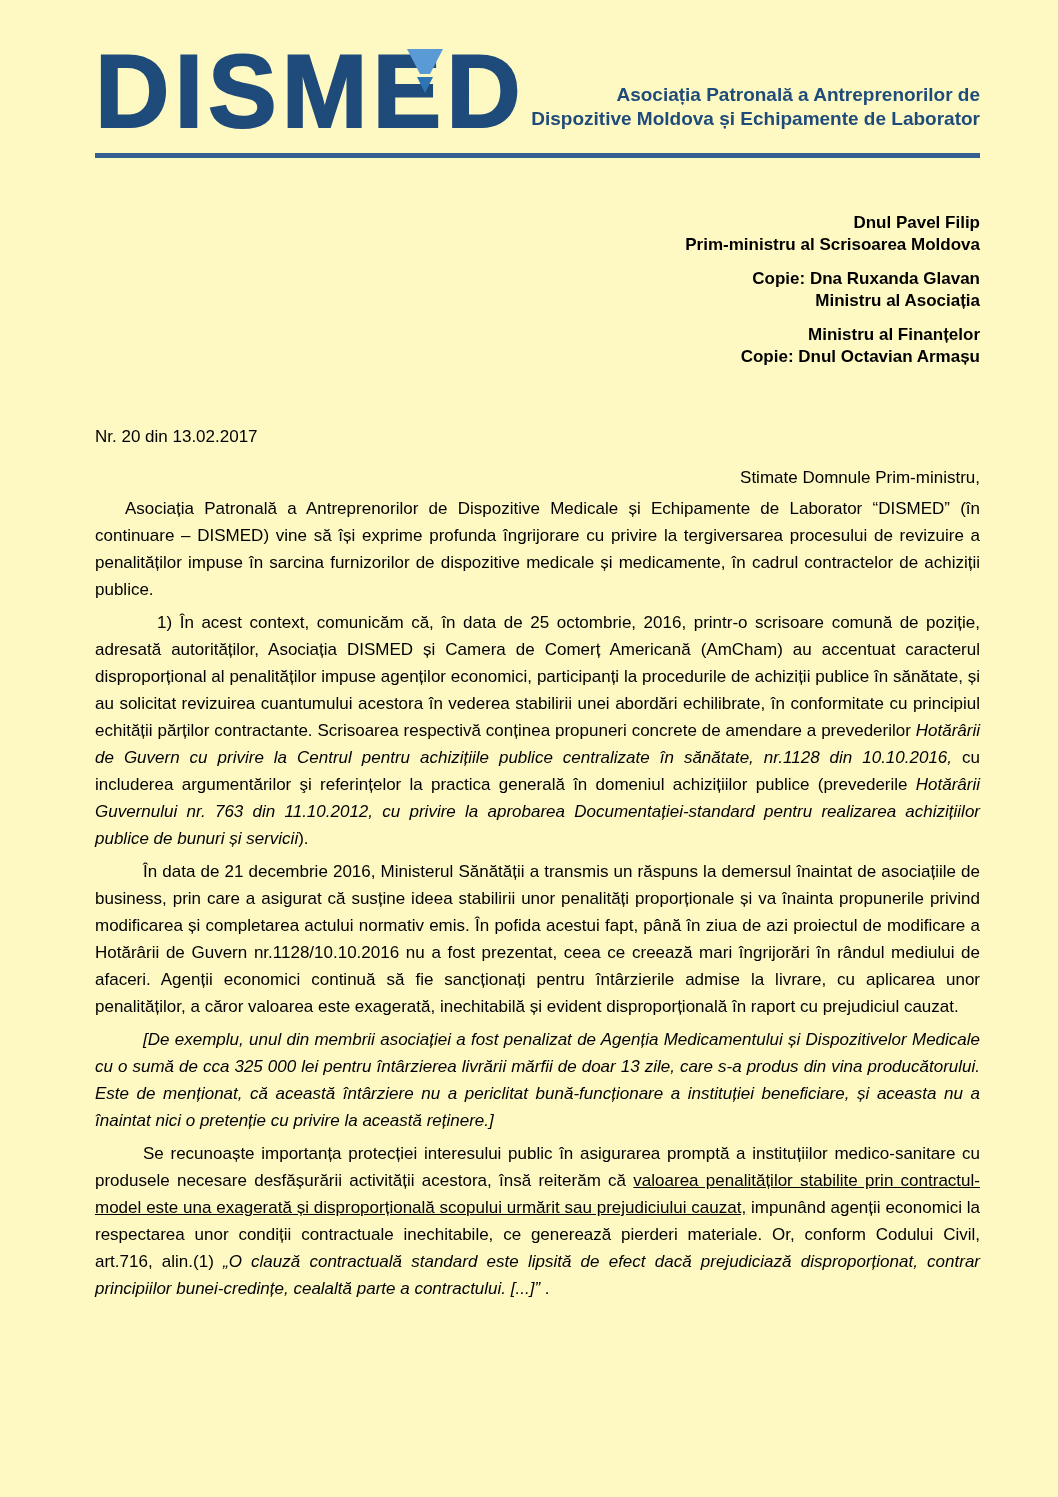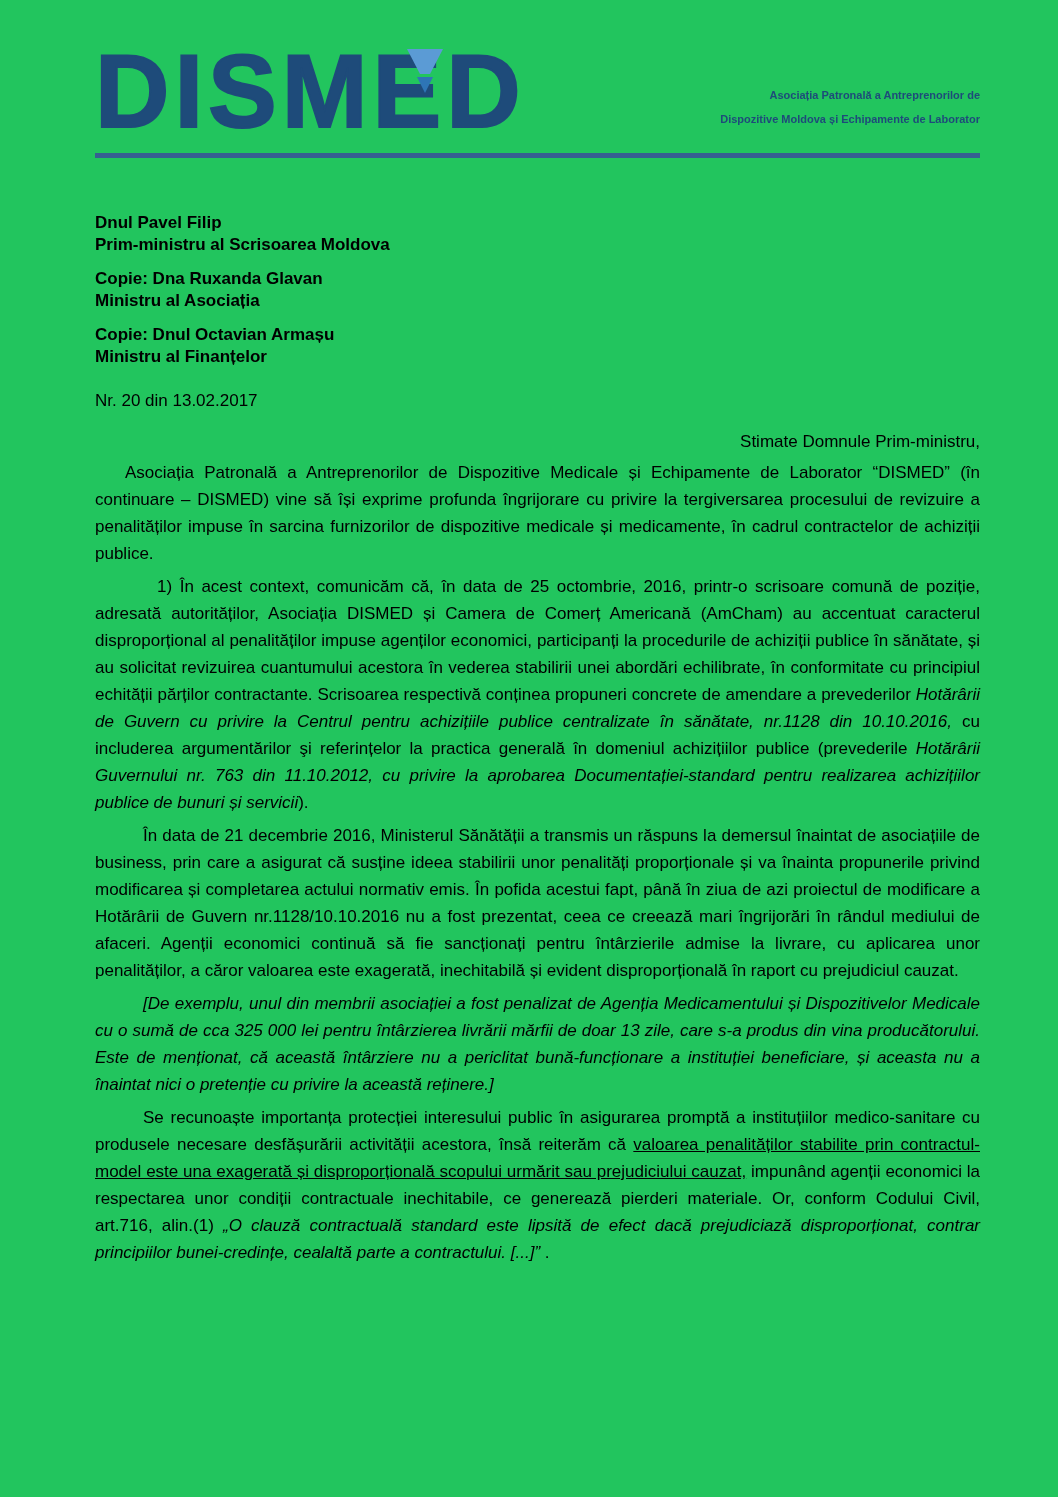--- a/index.html
+++ b/index.html
@@ -11,21 +11,21 @@
     --body-text: #000000;
   }
   * { margin: 0; padding: 0; box-sizing: border-box; }
   html, body { background: #ffffff; }
   body { font-family: "Liberation Sans", sans-serif; }
 
   .page {
     position: relative;
     width: 1058px;
     height: 1497px;
-    background: #22c55e;
+    background: #fef9c3;
     padding: 55px 78px 0 95px;
     overflow: hidden;
     color: var(--body-text);
   }
 
   
   .letterhead {
     display: flex;
     justify-content: space-between;
     align-items: flex-start;
@@ -52,47 +52,48 @@
   .logo-mark {
     position: absolute;
     left: 312px;
     top: -6px;
     width: 36px;
     height: 44px;
   }
   .org-name {
     margin-top: 28px;
     text-align: right;
-    font-size: 11px;
+    font-size: 19px;
     line-height: 24px;
     font-weight: bold;
     color: var(--org-text);
     white-space: nowrap;
   }
   .header-rule {
     height: 5px;
     background: var(--rule-blue);
     margin-top: 0;
   }
 
   
   .recipients {
     margin-top: 54px;
+    text-align: right;
   }
   .recipient {
     font-size: 17px;
     line-height: 22px;
     font-weight: bold;
     color: #000;
   }
   .recipient + .recipient { margin-top: 12px; }
 
   
   .ref-number {
-    margin-top: 22px;
+    margin-top: 58px;
     font-size: 17px;
     line-height: 22px;
   }
   .salutation {
     margin-top: 19px;
     padding-left: 55px;
     font-size: 17px;
     line-height: 22px;
     text-align: right;
   }
@@ -135,22 +136,22 @@
   <section class="recipients">
     <div class="recipient">
       <div>Dnul Pavel Filip</div>
       <div>Prim-ministru al Scrisoarea Moldova</div>
     </div>
     <div class="recipient">
       <div>Copie: Dna Ruxanda Glavan</div>
       <div>Ministru al Asociația</div>
     </div>
     <div class="recipient">
+      <div>Ministru al Finanțelor</div>
       <div>Copie: Dnul Octavian Armașu</div>
-      <div>Ministru al Finanțelor</div>
     </div>
   </section>
 
   <div class="ref-number">Nr. 20 din 13.02.2017</div>
 
   <div class="salutation">Stimate Domnule Prim-ministru,</div>
 
   <p class="para ind-30"><span class="run run-n">Asociația Patronală a Antreprenorilor de Dispozitive Medicale și Echipamente de Laborator “DISMED” (în continuare – DISMED) vine să își exprime profunda îngrijorare cu privire la tergiversarea procesului de revizuire a penalităților impuse în sarcina furnizorilor de dispozitive medicale și medicamente, în cadrul contractelor de achiziții publice.</span></p>
   <p class="para ind-62"><span class="run run-n">1)  În acest context, comunicăm că, în data de 25 octombrie, 2016, printr-o scrisoare comună de poziție, adresată autorităților, Asociația DISMED și Camera de Comerț Americană (AmCham) au accentuat caracterul disproporțional al penalităților impuse agenților economici, participanți la procedurile de achiziții publice în sănătate, și au solicitat revizuirea cuantumului acestora în vederea stabilirii unei abordări echilibrate, în conformitate cu principiul echității părților contractante. Scrisoarea respectivă conținea propuneri concrete de amendare a prevederilor </span><span class="run run-i">Hotărârii de Guvern cu privire la Centrul pentru achizițiile publice centralizate în sănătate, nr.1128 din 10.10.2016,</span><span class="run run-n"> cu includerea argumentărilor şi referințelor la practica generală în domeniul achizițiilor publice (prevederile </span><span class="run run-i">Hotărârii Guvernului nr. 763 din 11.10.2012, cu privire la aprobarea Documentației-standard pentru realizarea achizițiilor publice de bunuri și servicii</span><span class="run run-n">).</span></p>
   <p class="para ind-48"><span class="run run-n">În data de 21 decembrie 2016, Ministerul Sănătății a transmis un răspuns la demersul înaintat de asociațiile de business, prin care a asigurat că susține ideea stabilirii unor penalități proporționale și va înainta propunerile privind modificarea și completarea actului normativ emis. În pofida acestui fapt, până în ziua de azi proiectul de modificare a Hotărârii de Guvern nr.1128/10.10.2016 nu a fost prezentat, ceea ce creează mari îngrijorări în rândul mediului de afaceri. Agenții economici continuă să fie sancționați pentru întârzierile admise la livrare, cu aplicarea unor penalităților, a căror valoarea este exagerată, inechitabilă și evident disproporțională în raport cu prejudiciul cauzat.</span></p>

